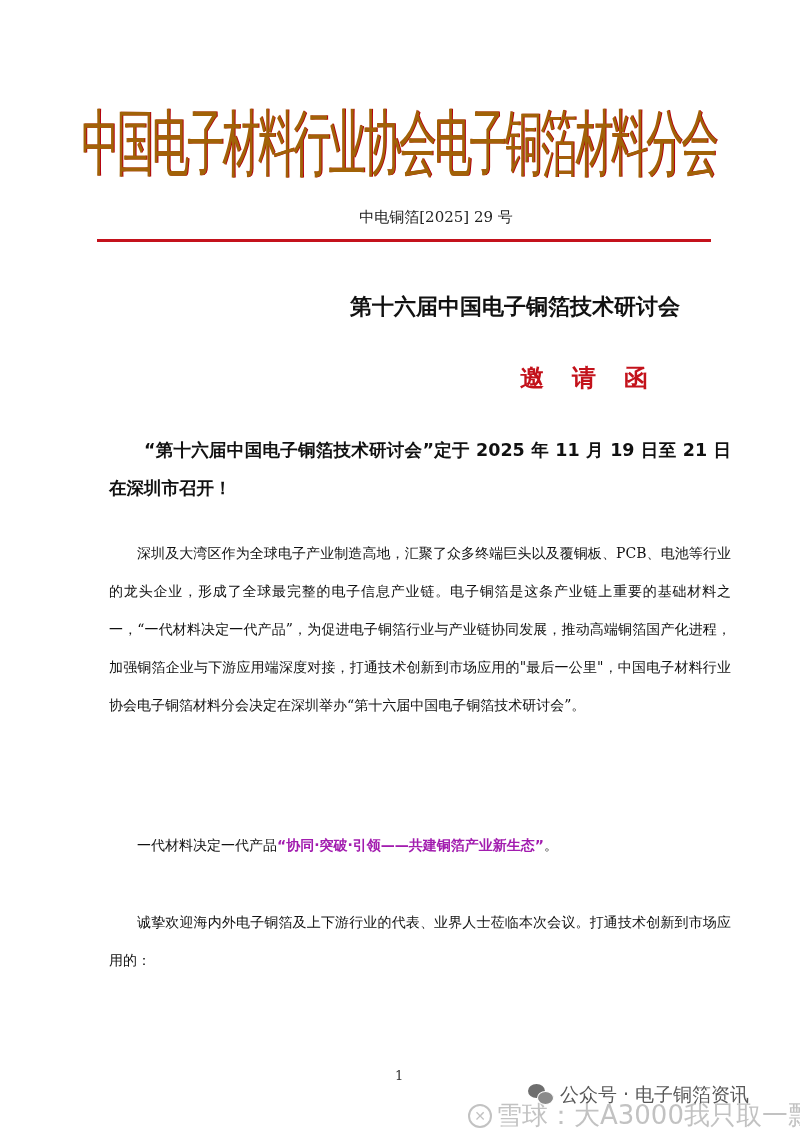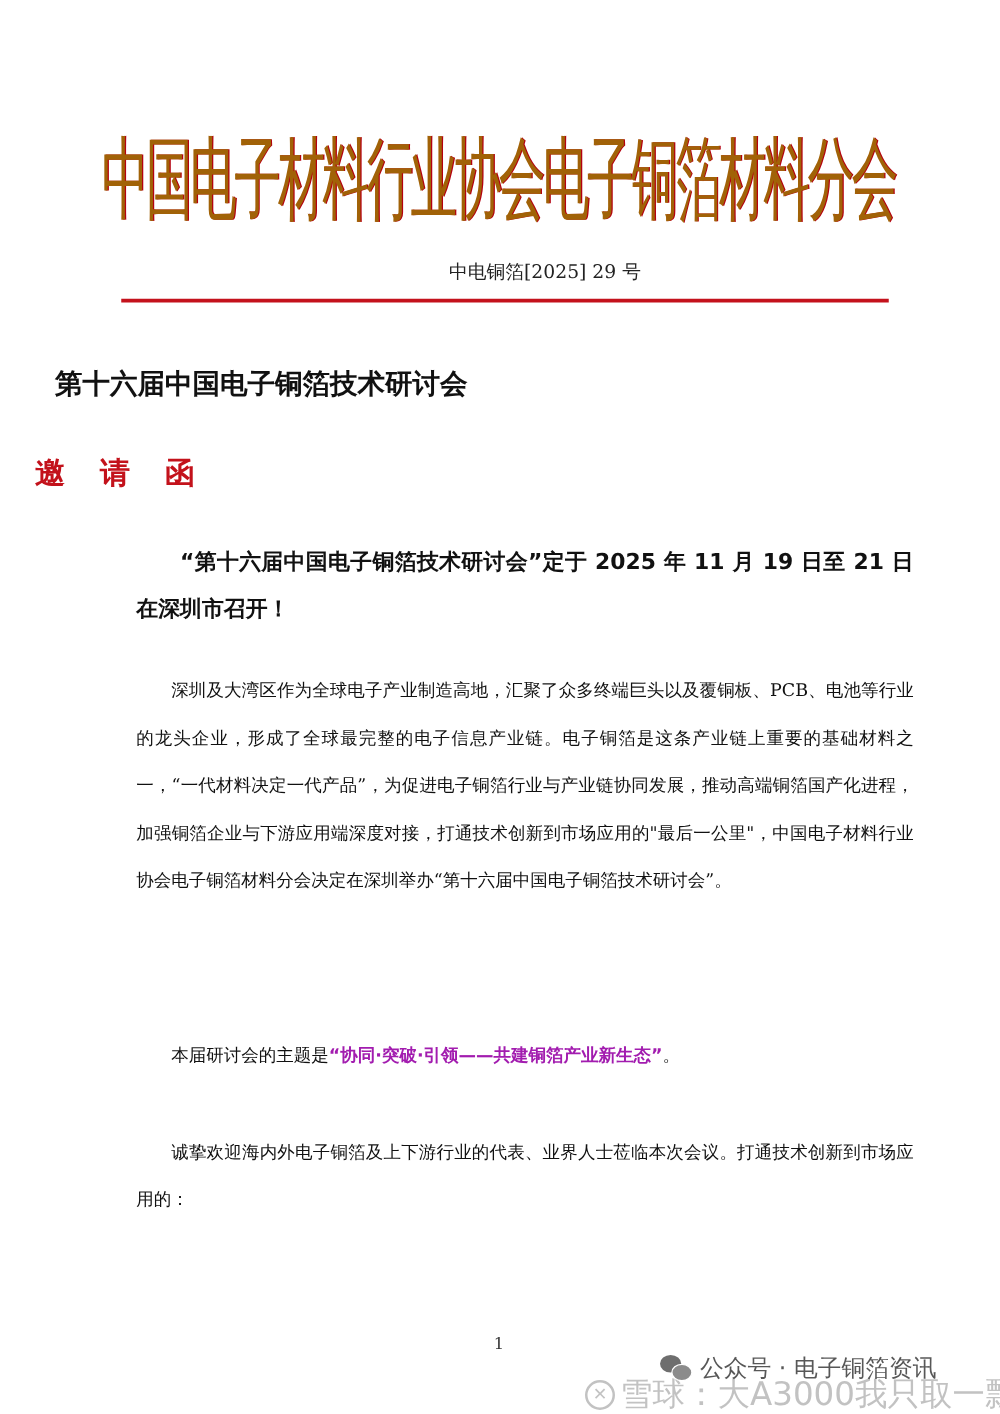--- a/index.html
+++ b/index.html
@@ -53,33 +53,32 @@
       top: 239px;
       width: 614px;
       height: 3px;
       background: #c4121c;
     }
     .conf-title {
       position: absolute;
       left: 0;
       width: 680px;
       top: 292px;
-      text-align: left;
+      text-align: right;
       font-family: "DejaVu Sans", sans-serif;
       font-weight: bold;
       font-size: 22px;
       color: #111;
-      margin-left: 44px;
     }
     .invite-title {
       position: absolute;
       left: 0;
       width: 676px;
       top: 362px;
-      text-align: left;
+      text-align: right;
       font-family: "DejaVu Serif", serif;
       font-weight: bold;
       font-size: 24px;
       color: #c3121b;
       letter-spacing: 28px;
       padding-left: 28px;
       box-sizing: border-box;
     }
     .p {
       position: absolute;
@@ -181,21 +180,21 @@
 <div class="red-rule"></div>
 
 <div class="conf-title">第十六届中国电子铜箔技术研讨会</div>
 
 <div class="invite-title">邀请函</div>
 
 <div class="p bold indent p1">“第十六届中国电子铜箔技术研讨会”定于 2025 年 11 月 19 日至 21 日在深圳市召开！</div>
 
 <div class="p indent p2">深圳及大湾区作为全球电子产业制造高地，汇聚了众多终端巨头以及覆铜板、PCB、电池等行业的龙头企业，形成了全球最完整的电子信息产业链。电子铜箔是这条产业链上重要的基础材料之一，“一代材料决定一代产品”，为促进电子铜箔行业与产业链协同发展，推动高端铜箔国产化进程，加强铜箔企业与下游应用端深度对接，打通技术创新到市场应用的"最后一公里"，中国电子材料行业协会电子铜箔材料分会决定在深圳举办“第十六届中国电子铜箔技术研讨会”。</div>
 
-<div class="p indent p3"><span>本届研讨会的主题是</span><span class="theme-highlight">“协同·突破·引领——共建铜箔产业新生态”</span><span>。</span></div>
+<div class="p indent p3"><span>一代材料决定一代产品</span><span class="theme-highlight">“协同·突破·引领——共建铜箔产业新生态”</span><span>。</span></div>
 
 <div class="p indent p4">诚挚欢迎海内外电子铜箔及上下游行业的代表、业界人士莅临本次会议。打通技术创新到市场应用的：</div>
 
 <div class="page-number">1</div>
 
 <div class="watermark-xueqiu">
   <span class="xueqiu-icon">✕</span>
   <span>雪球：大A3000我只取一瓢</span>
 </div>
 

